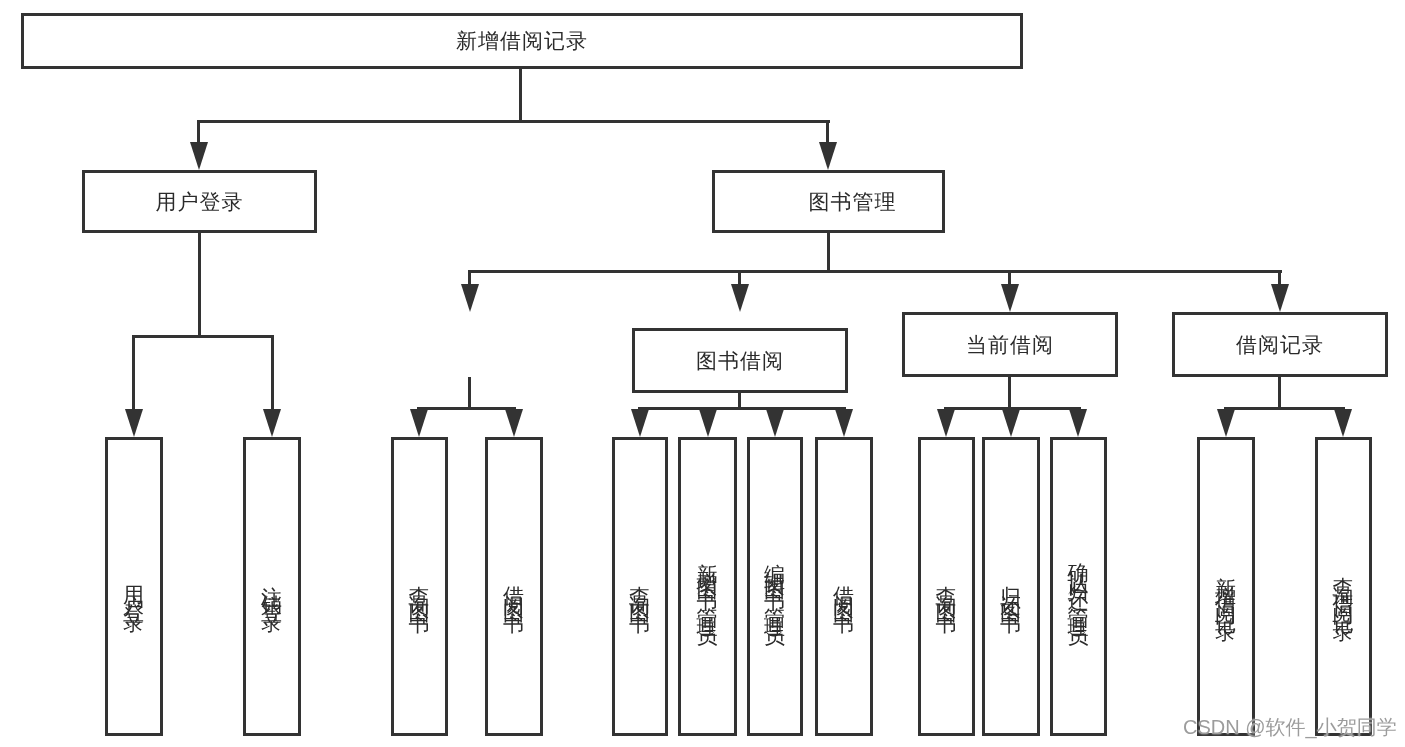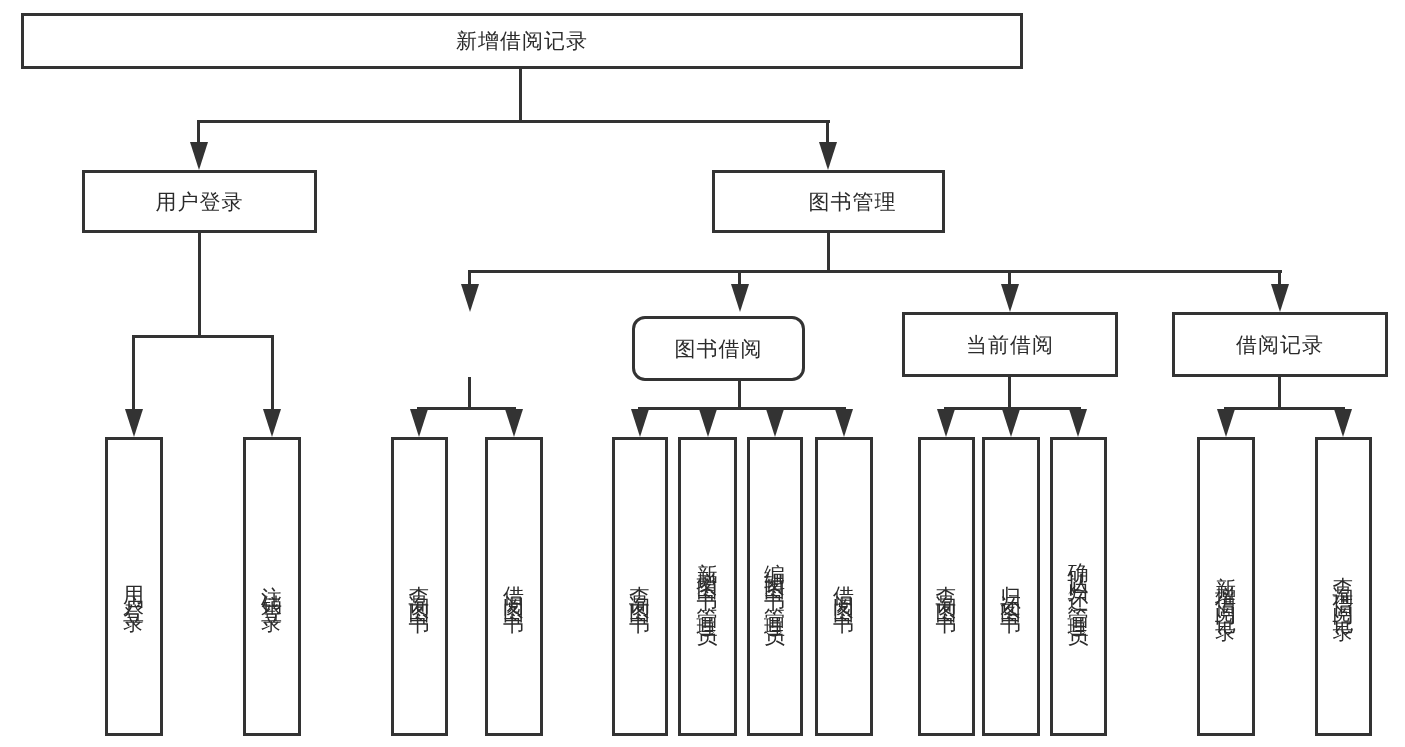--- a/index.html
+++ b/index.html
@@ -72,21 +72,21 @@
     <span>新增借阅记录</span>
   </div>
 
   <div class="box" style="left:82px; top:170px; width:235px; height:63px;">
     <span>用户登录</span>
   </div>
   <div class="box" style="left:712px; top:170px; width:233px; height:63px;padding-left:48px;">
     <span>图书管理</span>
   </div>
 
-  <div class="box" style="left:632px; top:316px; width:173px; height:65px;border-radius:13px;">
+  <div class="box" style="left:632px; top:328px; width:216px; height:65px;">
     <span>图书借阅</span>
   </div>
   <div class="box" style="left:902px; top:312px; width:216px; height:65px;">
     <span>当前借阅</span>
   </div>
   <div class="box" style="left:1172px; top:312px; width:216px; height:65px;">
     <span>借阅记录</span>
   </div>
 
   <div class="box leaf" style="left:105px; top:437px; width:58px; height:299px;">
@@ -170,14 +170,15 @@
   <div class="hline" style="left:944px; top:407px; width:137px;"></div>
   <div class="arrow" style="left:937px; top:409px;"></div>
   <div class="arrow" style="left:1002px; top:409px;"></div>
   <div class="arrow" style="left:1069px; top:409px;"></div>
 
   <div class="vline" style="left:1278px; top:377px; height:33px;"></div>
   <div class="hline" style="left:1224px; top:407px; width:121px;"></div>
   <div class="arrow" style="left:1217px; top:409px;"></div>
   <div class="arrow" style="left:1334px; top:409px;"></div>
 
+  <div class="watermark">CSDN @软件_小贺同学</div>
 
 </div>
 
 </body></html>

